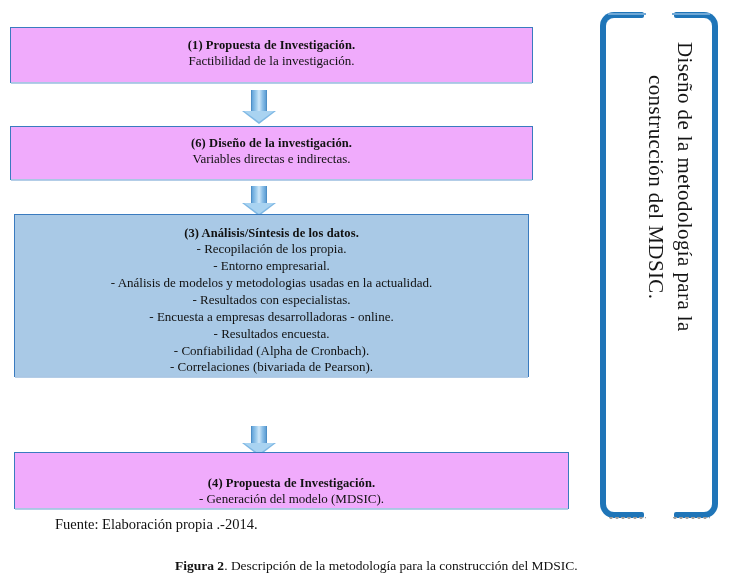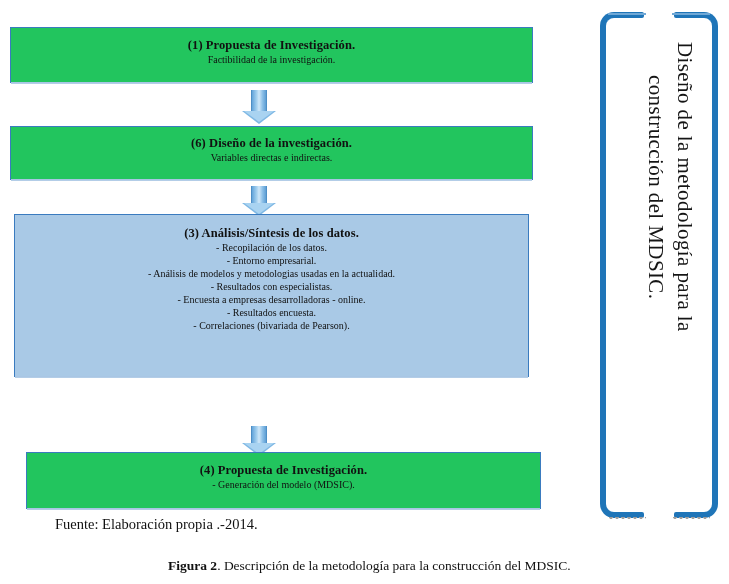--- a/index.html
+++ b/index.html
@@ -14,38 +14,38 @@
     font-family: "Liberation Serif", "DejaVu Serif", serif;
     color: #111111;
     overflow: hidden;
   }
 
   
   .proc-box {
     position: absolute;
     box-sizing: border-box;
     border: 1.5px solid #3A7BBF;
-    background: #22c55e;
+    background: #f0abfc;
     text-align: center;
     display: flex;
     flex-direction: column;
     justify-content: flex-start;
     align-items: center;
   }
   .proc-box.shade-deep { background: #A9C9E6; }
 
   .proc-title {
     font-weight: bold;
     font-size: 12.5px;
     line-height: 1.30;
     letter-spacing: 0.1px;
     white-space: nowrap;
   }
   .proc-line {
-    font-size: 10px;
+    font-size: 13px;
     line-height: 1.30;
     white-space: nowrap;
   }
 
   
   .scallop {
     position: absolute;
     height: 6px;
     left: 0;
     right: 0;
@@ -183,37 +183,38 @@
 </div>
 
 <div class="arrow-wrap" style="left:242px; top:186px; height:30px;">
   <div class="arrow-body" style="height:18px;"></div>
   <div class="arrow-head" style="top:17px;"></div>
   <div class="arrow-head-inner" style="top:17px;"></div>
 </div>
 
 <div class="proc-box shade-deep" style="left:14px; top:214px; width:515px; height:163px; padding-top:10px;">
   <div class="proc-title">(3) Análisis/Síntesis de los datos.</div>
-  <div class="proc-line">- Recopilación de los datos.</div>
+  <div class="proc-line">- Recopilación de los propia.</div>
   <div class="proc-line">- Entorno empresarial.</div>
   <div class="proc-line">- Análisis de modelos y metodologias usadas en la actualidad.</div>
   <div class="proc-line">- Resultados con especialistas.</div>
   <div class="proc-line">- Encuesta a empresas desarrolladoras - online.</div>
   <div class="proc-line">- Resultados encuesta.</div>
+  <div class="proc-line">- Confiabilidad (Alpha de Cronbach).</div>
   <div class="proc-line">- Correlaciones (bivariada de Pearson).</div>
   <div class="scallop"></div>
 </div>
 
 <div class="arrow-wrap" style="left:242px; top:426px; height:30px;">
   <div class="arrow-body" style="height:18px;"></div>
   <div class="arrow-head" style="top:17px;"></div>
   <div class="arrow-head-inner" style="top:17px;"></div>
 </div>
 
-<div class="proc-box" style="left:26px; top:452px; width:515px; height:57px; padding-top:9px;">
+<div class="proc-box" style="left:14px; top:452px; width:555px; height:57px; padding-top:9px;justify-content:flex-end;">
   <div class="proc-title">(4) Propuesta de Investigación.</div>
   <div class="proc-line">- Generación del modelo (MDSIC).</div>
   <div class="scallop"></div>
 </div>
 
 <div class="fuente" style="left:55px; top:516px;">Fuente: Elaboración propia .-2014.</div>
 
 <div class="bracket" style="left:600px; top:12px; width:118px; height:506px;">
 
   <div class="bar bar-v" style="left:0px; top:14px; height:478px;"></div>
@@ -237,15 +238,15 @@
   <div class="brk-scallop top" style="left:8px; top:1px; width:38px;"></div>
   <div class="brk-scallop top" style="right:8px; top:1px; width:38px;"></div>
   <div class="brk-scallop" style="left:8px; bottom:-4px; width:38px;"></div>
   <div class="brk-scallop" style="right:8px; bottom:-4px; width:38px;"></div>
 </div>
 
 <div class="vlabel" style="left:697px; top:42px;">Diseño de la metodología para la</div>
 
 <div class="vlabel" style="left:668px; top:75px;">construcción del MDSIC.</div>
 
-<div class="figura" style="left:168px; top:558px;">
+<div class="figura" style="left:175px; top:558px;">
   <b>Figura 2</b><span>. Descripción de la metodología para la construcción del MDSIC.</span>
 </div>
 
 </body></html>

